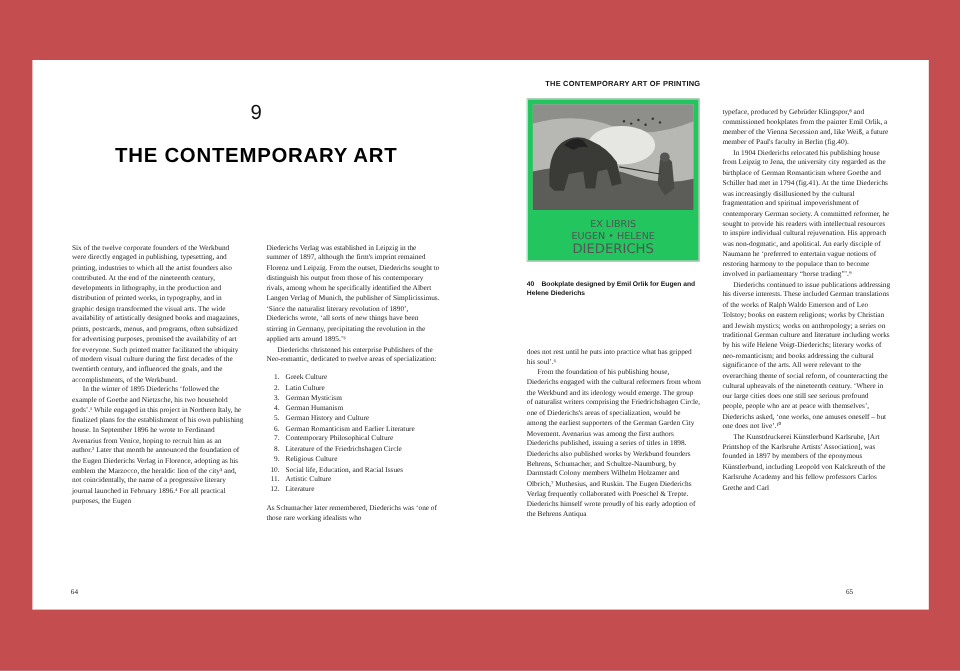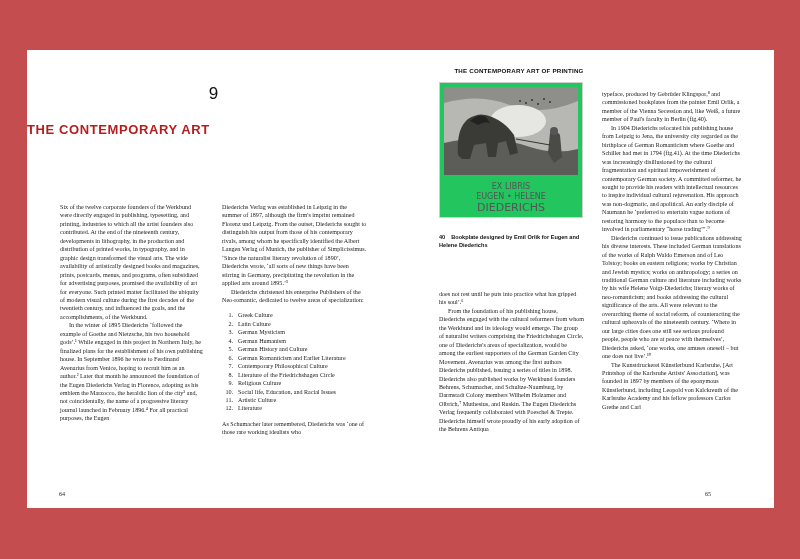--- a/index.html
+++ b/index.html
@@ -13,23 +13,23 @@
     position:absolute; left:27px; top:50px; width:747px; height:458px;
     background:#ffffff;
   }
   .page { position:absolute; top:0; height:458px; }
   .page-left { left:0; width:373px; }
   .chapter-num {
     position:absolute; left:0; width:373px; top:34px; text-align:center;
     font-family:"Liberation Sans", sans-serif; font-size:17px; color:#111;
   }
   .chapter-title {
-    position:absolute; left:0; width:373px; top:70px; 
-    font-family:"Liberation Sans", sans-serif; font-size:13px; font-weight:bold;
-    letter-spacing:0.6px; line-height:19px; color:#b91c1c;
+    position:absolute; left:0; width:373px; top:70px; text-align:center;
+    font-family:"Liberation Sans", sans-serif; font-size:17px; font-weight:bold;
+    letter-spacing:0.6px; line-height:19px; color:#000000;
   }
   .col {
     position:absolute; font-size:6.1px; line-height:8.45px; color:#222;
   }
   .col p { margin:0; text-align:left; }
   .col p.indent { text-indent:9px; }
   .col-l1 { left:33px; top:153px; width:143px; }
   .col-l2 { left:195px; top:153px; width:145px; }
   .col-r1 { left:412px; top:240px; width:145px; }
   .col-r2 { left:575px; top:40px; width:140px; }

